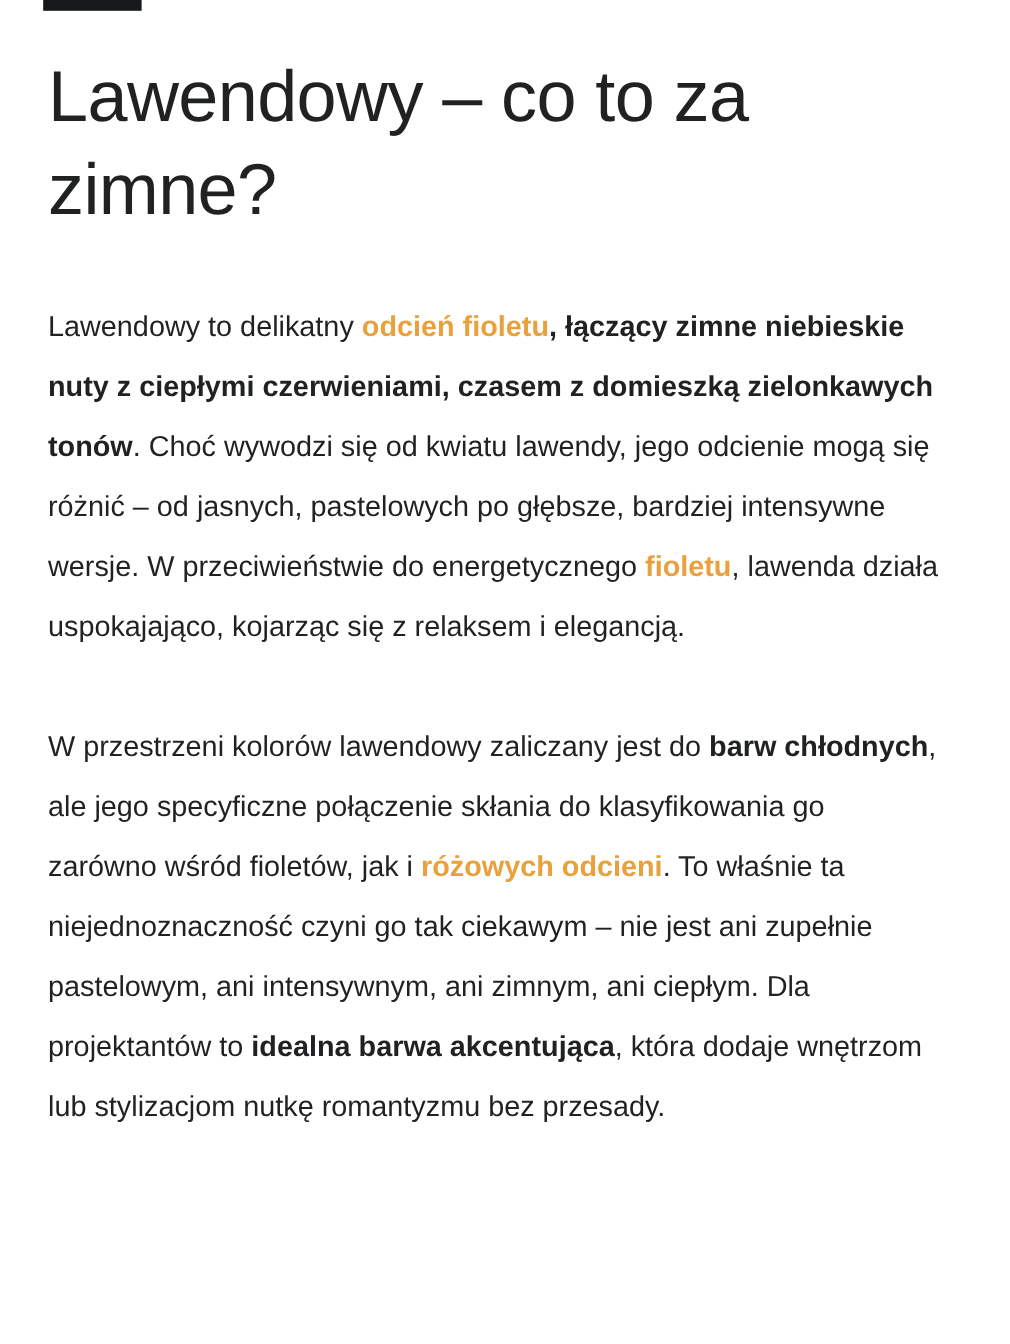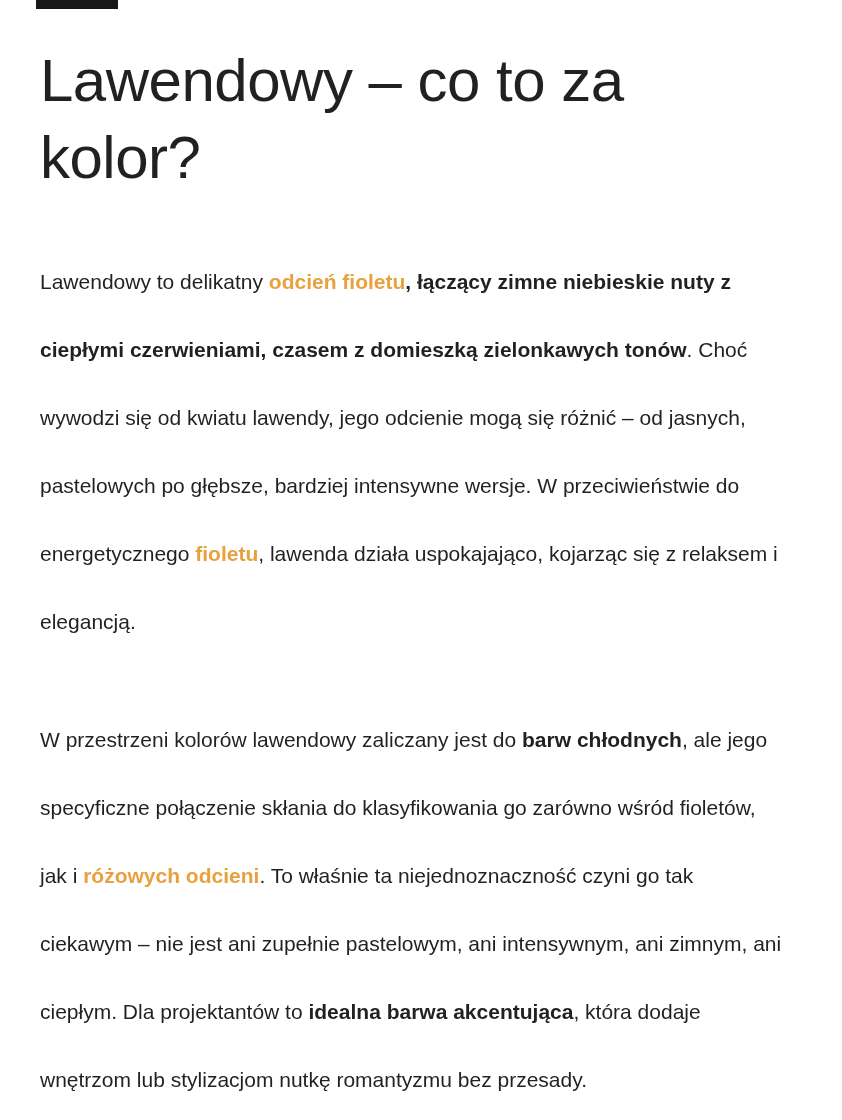--- a/index.html
+++ b/index.html
@@ -29,22 +29,22 @@
     max-width: 700px;
     font-size: 60px;
     line-height: 77px;
     font-weight: 400;
     letter-spacing: -0.5px;
     color: var(--text-color, #1f2122);
   }
   p.body-para {
     margin: 0 40px;
     width: 742px;
-    font-size: 21px;
-    line-height: 68px;
+    font-size: 24px;
+    line-height: 50px;
     font-weight: 400;
     color: var(--text-color, #1f2122);
   }
   p.body-para.first {
     margin-top: 52px;
   }
   p.body-para.second {
     margin-top: 50px;
   }
   .seg-normal { font-weight: 400; }
@@ -54,16 +54,16 @@
     font-weight: 600;
     text-decoration: none;
     cursor: pointer;
   }
 </style>
 </head>
 <body>
 
 <div class="page">
   <div class="cutoff-bar"></div>
-  <h1 class="title">Lawendowy – co to za kolor?</h1>
+  <h1 class="title">Lawendowy – co to za zimne?</h1>
   <p class="body-para first"><span class="seg-normal">Lawendowy to delikatny </span><span class="seg-link">odcień fioletu</span><span class="seg-bold">, łączący zimne niebieskie nuty z ciepłymi czerwieniami, czasem z domieszką zielonkawych tonów</span><span class="seg-normal">. Choć wywodzi się od kwiatu lawendy, jego odcienie mogą się różnić – od jasnych, pastelowych po głębsze, bardziej intensywne wersje. W przeciwieństwie do energetycznego </span><span class="seg-link">fioletu</span><span class="seg-normal">, lawenda działa uspokajająco, kojarząc się z relaksem i elegancją.</span></p>
   <p class="body-para second"><span class="seg-normal">W przestrzeni kolorów lawendowy zaliczany jest do </span><span class="seg-bold">barw chłodnych</span><span class="seg-normal">, ale jego specyficzne połączenie skłania do klasyfikowania go zarówno wśród fioletów, jak i </span><span class="seg-link">różowych odcieni</span><span class="seg-normal">. To właśnie ta niejednoznaczność czyni go tak ciekawym – nie jest ani zupełnie pastelowym, ani intensywnym, ani zimnym, ani ciepłym. Dla projektantów to </span><span class="seg-bold">idealna barwa akcentująca</span><span class="seg-normal">, która dodaje wnętrzom lub stylizacjom nutkę romantyzmu bez przesady.</span></p>
 </div>
 
 </body></html>

